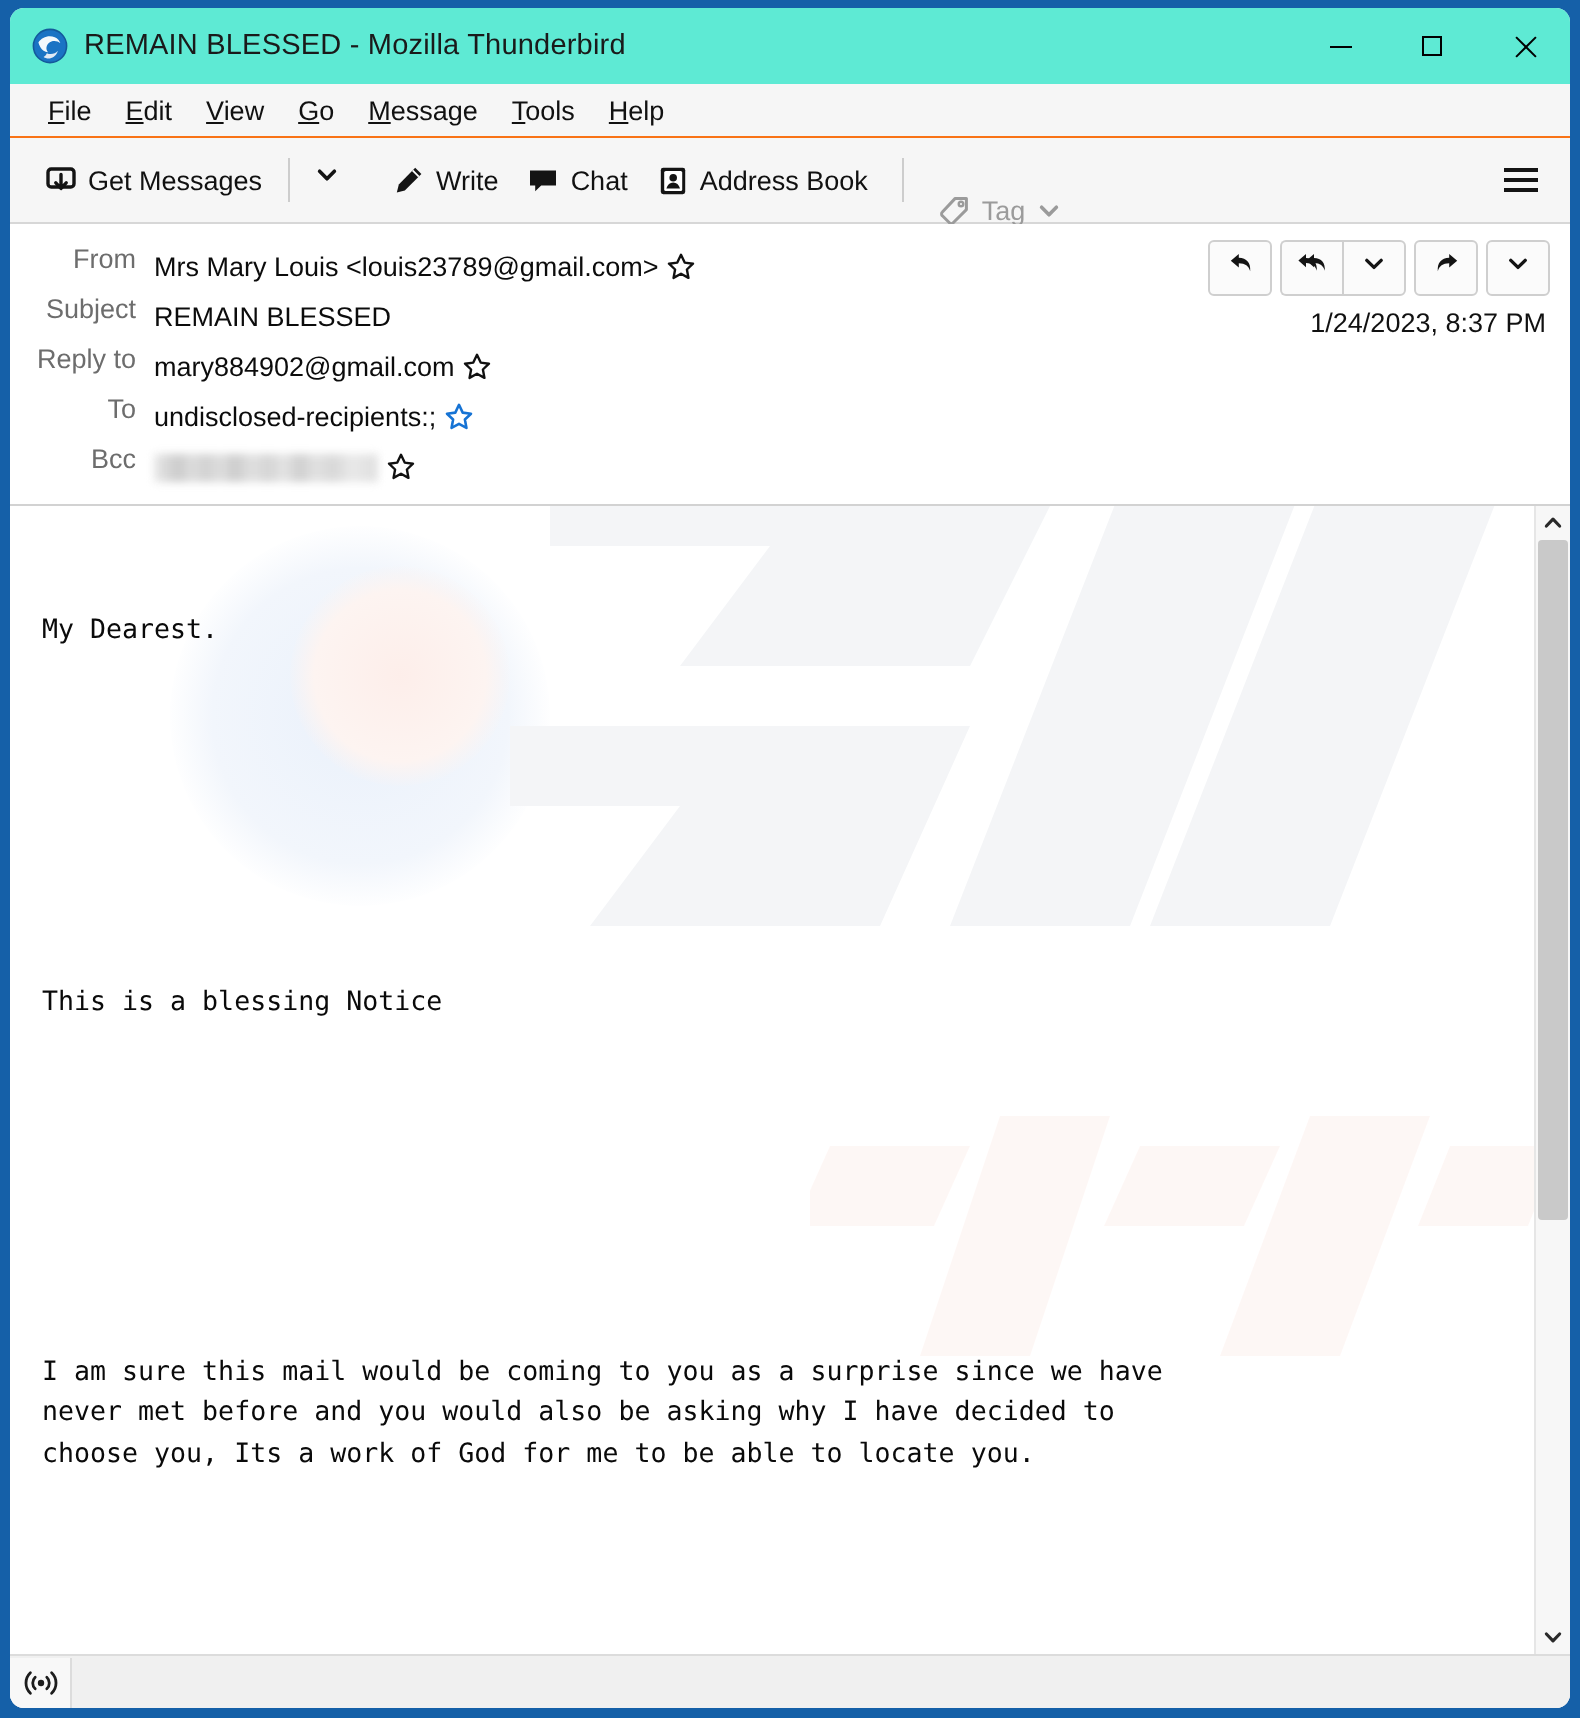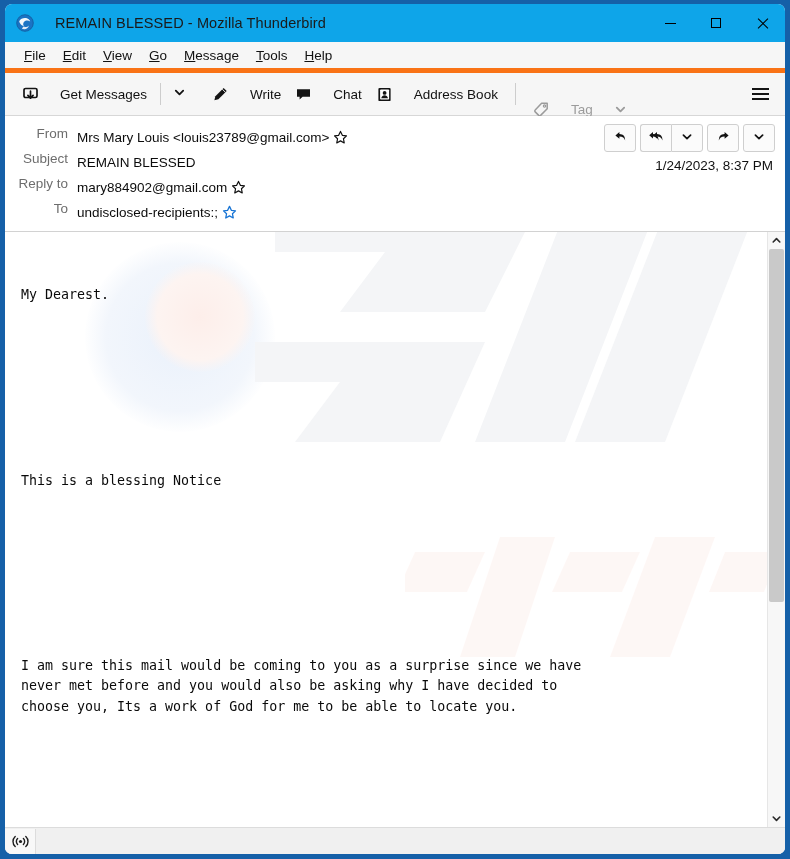--- a/index.html
+++ b/index.html
@@ -28,25 +28,24 @@
     border-radius: 7px 7px 7px 7px;
     overflow: hidden;
     display: flex;
     flex-direction: column;
   }
 
   
   .titlebar {
     height: 38px;
     min-height: 38px;
-    background: #0ea5e9;
-    display: flex;
-    align-items: center;
-    position: relative;
-    gap: 13px;
+    background: #5eead4;
+    display: flex;
+    align-items: center;
+    position: relative;
   }
   .tb-icon {
     width: 18px;
     height: 18px;
     margin-left: 11px;
     margin-right: 8px;
     flex: 0 0 auto;
   }
   .tb-title {
     font-size: 14.5px;
@@ -86,21 +85,21 @@
   .glyph-close:after  { transform: rotate(-45deg); }
 
   
   .menubar {
     height: 26px;
     min-height: 26px;
     background: #f6f6f6;
     display: flex;
     align-items: center;
     padding-left: 11px;
-    border-bottom: 5px solid #f97316;
+    border-bottom: 1px solid #f97316;
   }
   .menu-item {
     font-size: 13.5px;
     color: #111;
     padding: 2px 9px 2px 8px;
     cursor: default;
     white-space: nowrap;
   }
   .menu-item u { text-decoration: underline; }
 
@@ -111,21 +110,21 @@
     background: #f6f6f6;
     display: flex;
     align-items: center;
     padding: 0 8px 0 10px;
     border-bottom: 1px solid #d7d7d7;
     position: relative;
   }
   .tbtn {
     display: flex;
     align-items: center;
-    gap: 21px;
+    gap: 5px;
     padding: 5px 7px;
     border-radius: 3px;
     cursor: default;
     font-size: 13.5px;
     color: #111;
     white-space: nowrap;
   }
   .tbtn.disabled { color: #9b9b9b; margin-top: 30px; }
   .tbtn .ico { display:flex; align-items:center; justify-content:center; }
   .tb-sep {
@@ -508,20 +507,31 @@
         <div class="hdr-value">
           <span>undisclosed-recipients:;</span>
           <span class="star">
             <svg width="15" height="15" viewBox="0 0 15 15">
               <path d="M7.5 1.4l1.85 3.9 4.15.55-3.05 2.9.78 4.2-3.73-2.05-3.73 2.05.78-4.2L1.5 5.85l4.15-.55z" fill="#ffffff" stroke="#1673d4" stroke-width="1.3" stroke-linejoin="round"></path>
             </svg>
           </span>
         </div>
       </div>
 
+      <div class="hdr-row">
+        <div class="hdr-label">Bcc</div>
+        <div class="hdr-value">
+          <span class="blurred"></span>
+          <span class="star">
+            <svg width="15" height="15" viewBox="0 0 15 15">
+              <path d="M7.5 1.4l1.85 3.9 4.15.55-3.05 2.9.78 4.2-3.73-2.05-3.73 2.05.78-4.2L1.5 5.85l4.15-.55z" fill="#ffffff" stroke="#111111" stroke-width="1.2" stroke-linejoin="round"></path>
+            </svg>
+          </span>
+        </div>
+      </div>
 
       <div class="hdr-actions">
         <div class="act-btn">
           <span>
             <svg width="15" height="15" viewBox="0 0 15 15">
               <path d="M6.4 3.0L2.4 6.4l4 3.4V7.6c3.2 0 5 1.4 5.7 4 .3-4.2-1.7-6.5-5.7-6.7z" fill="#141414"></path>
             </svg>
           </span>
         </div>
         <div class="act-group">

